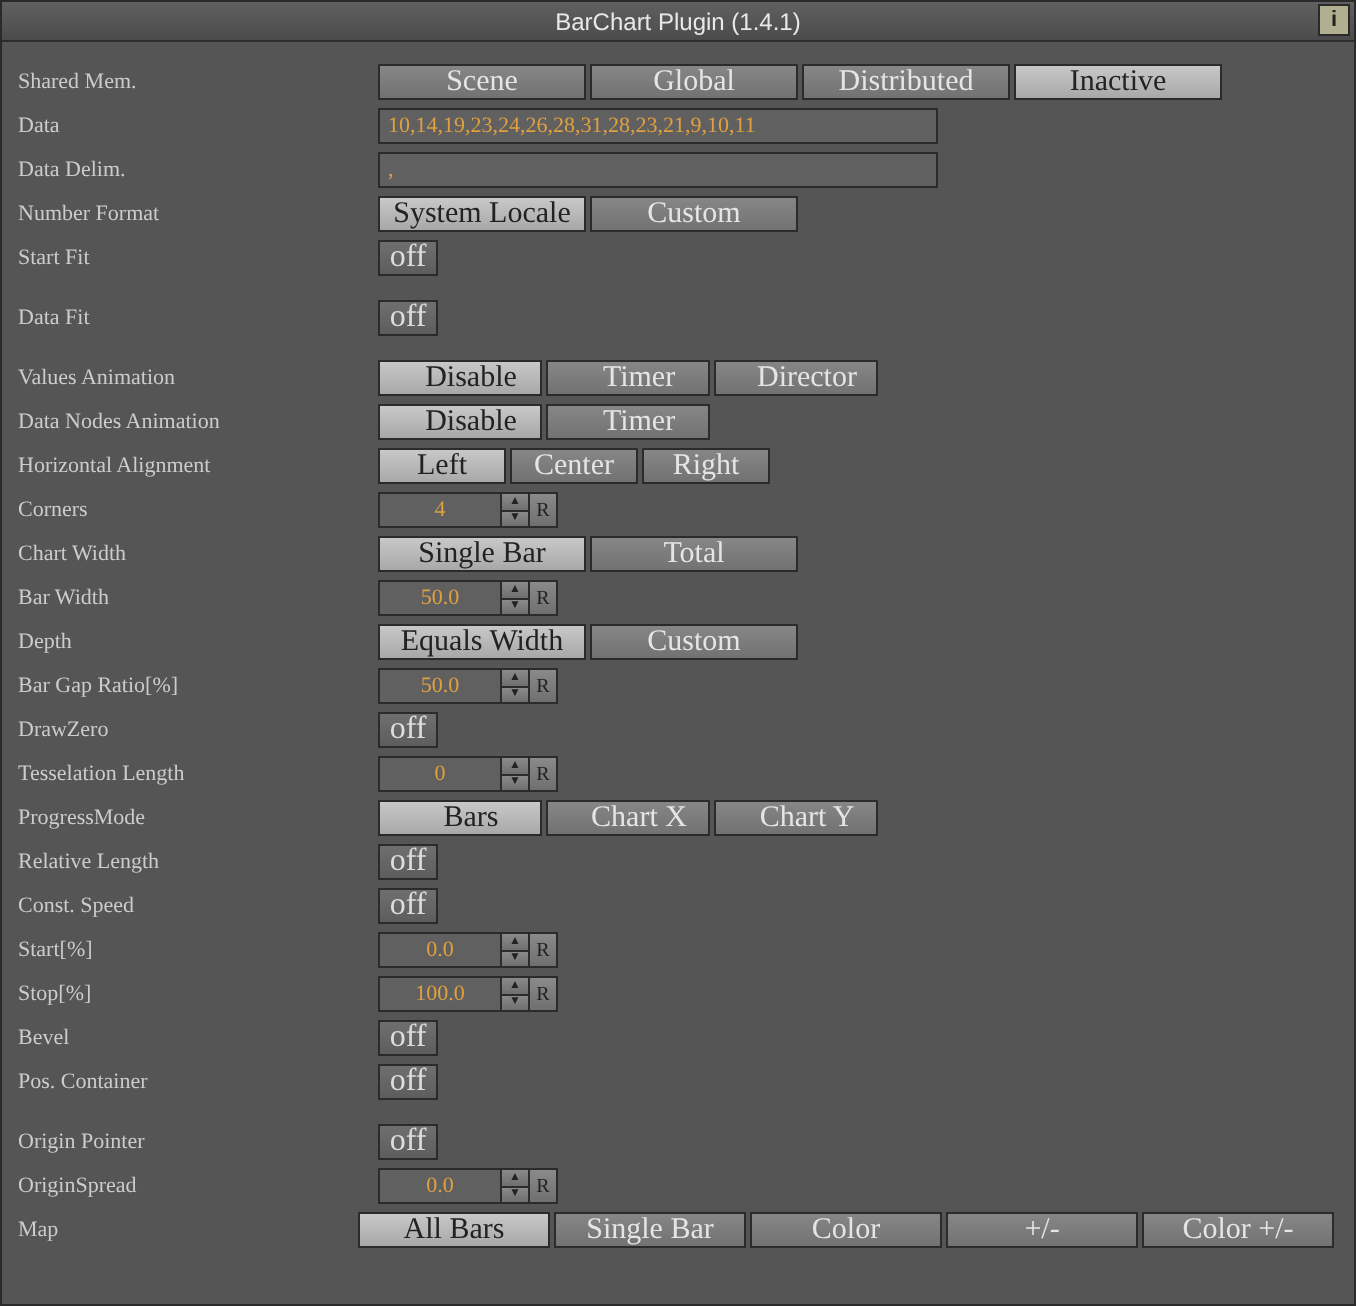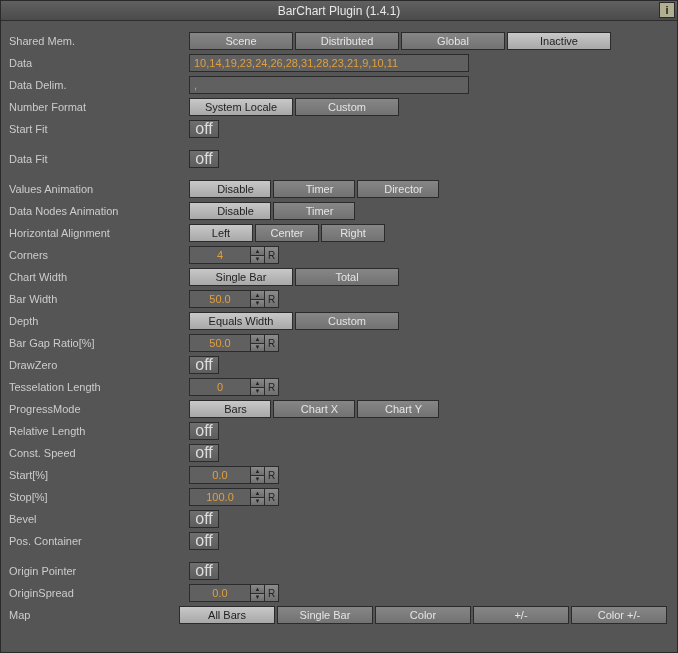--- a/index.html
+++ b/index.html
@@ -36,37 +36,38 @@
   }
   .content {
     flex: 1;
     padding: 10px 8px;
     overflow: hidden;
   }
   .row {
     display: flex; align-items: center;
     height: 20px;
     margin-bottom: 2px;
+    font-family: Liberation Serif, serif;
   }
   .row.gap { margin-top: 10px; }
   .label {
     width: 180px;
     color: #cccccc;
     padding-left: 0;
   }
   .controls {
     display: flex; gap: 0; align-items: center;
   }
   .seg {
     height: 18px;
     background: linear-gradient(#868686,#727272);
     border: 1px solid #2b2b2b;
     color: #e5e5e5;
     display: inline-flex; align-items: center; justify-content: center;
-    font-size: 11px;
+    font-size: 15px;
     cursor: pointer;
     margin-right: 2px;
   }
   .seg.selected {
     background: linear-gradient(#c8c8c8,#a8a8a8);
     color: #222;
   }
   .seg.wide { width: 104px; }
   .seg.med  { width: 82px; padding-left: 11px; }
   .seg.sm   { width: 64px; }
@@ -128,22 +129,22 @@
     <span>BarChart Plugin (1.4.1)</span>
     <div class="info-btn">i</div>
   </div>
 
   <div class="content">
 
     <div class="row">
       <div class="label">Shared Mem.</div>
       <div class="controls">
         <div class="seg wide">Scene</div>
+        <div class="seg wide">Global</div>
         <div class="seg wide">Distributed</div>
-        <div class="seg wide">Global</div>
         <div class="seg wide selected">Inactive</div>
       </div>
     </div>
 
     <div class="row">
       <div class="label">Data</div>
       <div class="controls">
         <div class="textinput data">10,14,19,23,24,26,28,31,28,23,21,9,10,11</div>
       </div>
     </div>

